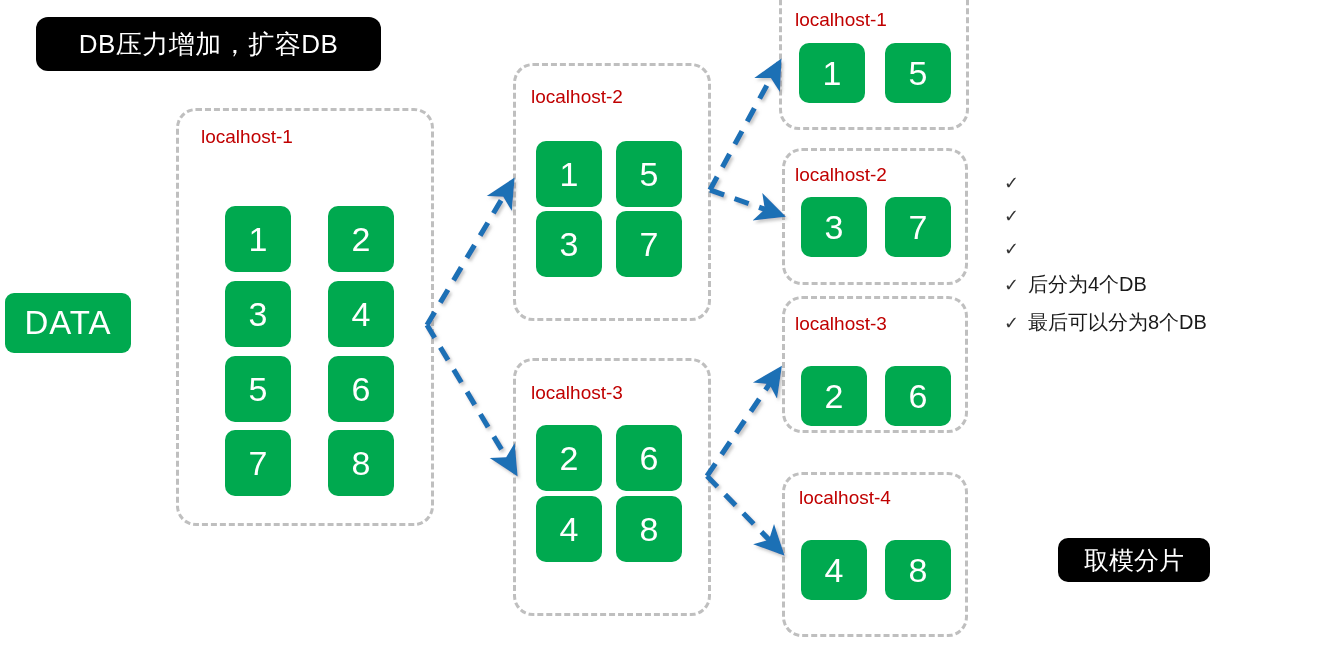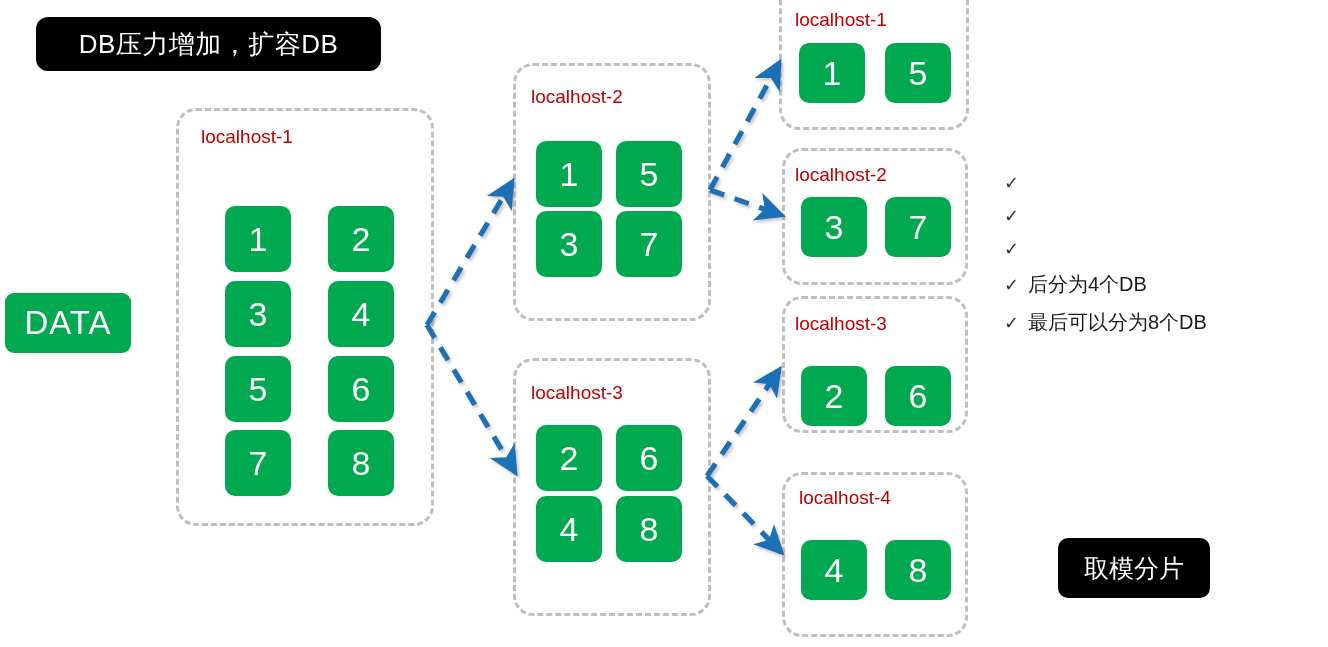--- a/index.html
+++ b/index.html
@@ -28,21 +28,21 @@
     box-sizing: border-box;
   }
   #title-banner {
     left: 36px; top: 17px;
     width: 345px; height: 54px;
     font-size: 26px;
     letter-spacing: 0.5px;
   }
   #modulo-badge {
     left: 1058px; top: 538px;
-    width: 152px; height: 60px;
+    width: 152px; height: 44px;
     font-size: 25px;
     border-radius: 10px;
   }
 
   
   #data-box {
     position: absolute;
     left: 5px; top: 293px;
     width: 126px; height: 60px;
     background: #00A94F;

